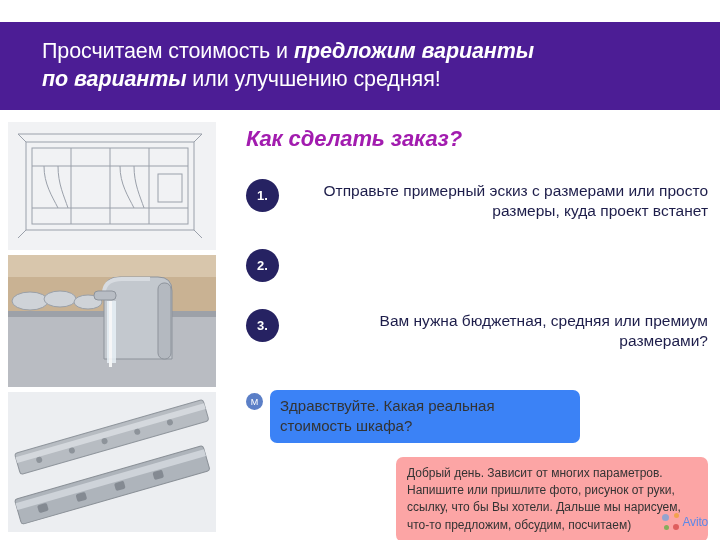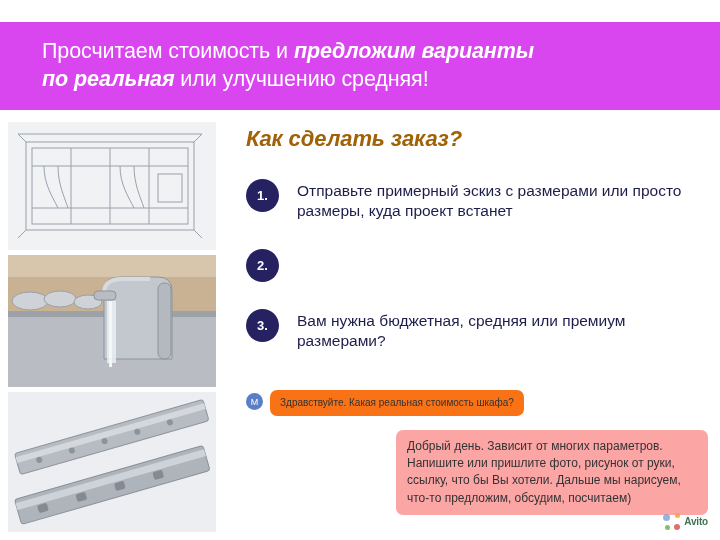--- a/index.html
+++ b/index.html
@@ -22,21 +22,21 @@
     overflow: hidden;
   }
 
   
   .banner {
     position: absolute;
     left: 0;
     top: 22px;
     width: 720px;
     height: 88px;
-    background: #d946ef;
+    background: #4c1d95;
     display: flex;
     align-items: center;
   }
   .banner-text {
     color: #ffffff;
     font-size: 21.5px;
     line-height: 1.28;
     padding-left: 42px;
     padding-right: 20px;
     font-weight: normal;
@@ -85,21 +85,21 @@
   }
 
   
   .content {
     position: absolute;
     left: 246px;
     top: 126px;
     width: 462px;
   }
   .title {
-    color: #a16207;
+    color: #a21caf;
     font-size: 22px;
     font-weight: bold;
     font-style: italic;
     letter-spacing: -0.1px;
     margin: 0 0 26px 0;
   }
   .step {
     display: flex;
     align-items: flex-start;
     margin-bottom: 26px;
@@ -117,20 +117,21 @@
     align-items: center;
     justify-content: center;
     margin-right: 18px;
     margin-top: 1px;
   }
   .step-text {
     color: #1d1d4a;
     font-size: 15.5px;
     line-height: 1.32;
     padding-top: 3px;
+    text-align: right;
   }
 
   
   .chat {
     position: absolute;
     left: 246px;
     top: 390px;
     width: 462px;
   }
   .chat-row-in {
@@ -145,24 +146,24 @@
     color: #ffffff;
     font-size: 9px;
     display: flex;
     align-items: center;
     justify-content: center;
     margin-right: 7px;
     margin-top: 3px;
     flex: 0 0 auto;
   }
   .bubble-in {
-    background: #f97316;
+    background: #3b82f6;
     border-radius: 7px;
     padding: 6px 10px;
-    font-size: 10px;
+    font-size: 15px;
     color: #333333;
     line-height: 1.35;
     max-width: 290px;
   }
   .chat-row-out {
     display: flex;
     justify-content: flex-end;
     margin-top: 14px;
   }
   .bubble-out {
@@ -193,35 +194,35 @@
   .wm-dots i {
     position: absolute;
     border-radius: 50%;
     display: block;
   }
   .wm-dots i.d1 { width: 7px; height: 7px; background: #7ea4d8; left: 0; top: 1px; }
   .wm-dots i.d2 { width: 5px; height: 5px; background: #f0a13c; right: 0; top: 0; }
   .wm-dots i.d3 { width: 5px; height: 5px; background: #6ab04c; left: 2px; bottom: 0; }
   .wm-dots i.d4 { width: 6px; height: 6px; background: #d94f4f; right: 0px; bottom: 0px; }
   .wm-text {
-    font-size: 10px;
-    color: #14532d;
-    font-weight: bold;
+    font-size: 12px;
+    color: #3b82f6;
+    font-weight: normal;
     letter-spacing: -0.2px;
   }
 </style>
 </head>
 <body>
 
 <div class="page">
 
   <div class="banner">
     <div class="banner-text">
       <span>Просчитаем стоимость и </span><span class="em">предложим варианты</span><br>
-      <span class="em">по реальная</span><span> или улучшению средняя!</span>
+      <span class="em">по варианты</span><span> или улучшению средняя!</span>
     </div>
   </div>
 
   <div class="photo-col">
 
     <div class="photo photo-sketch">
       <svg class="sketch-svg" width="208" height="128" viewBox="0 0 208 128">
         <rect x="0" y="0" width="208" height="128" fill="#f1f2f4"></rect>
         <g stroke="#9aa0aa" stroke-width="1" fill="none">
           <rect x="18" y="20" width="168" height="88"></rect>

